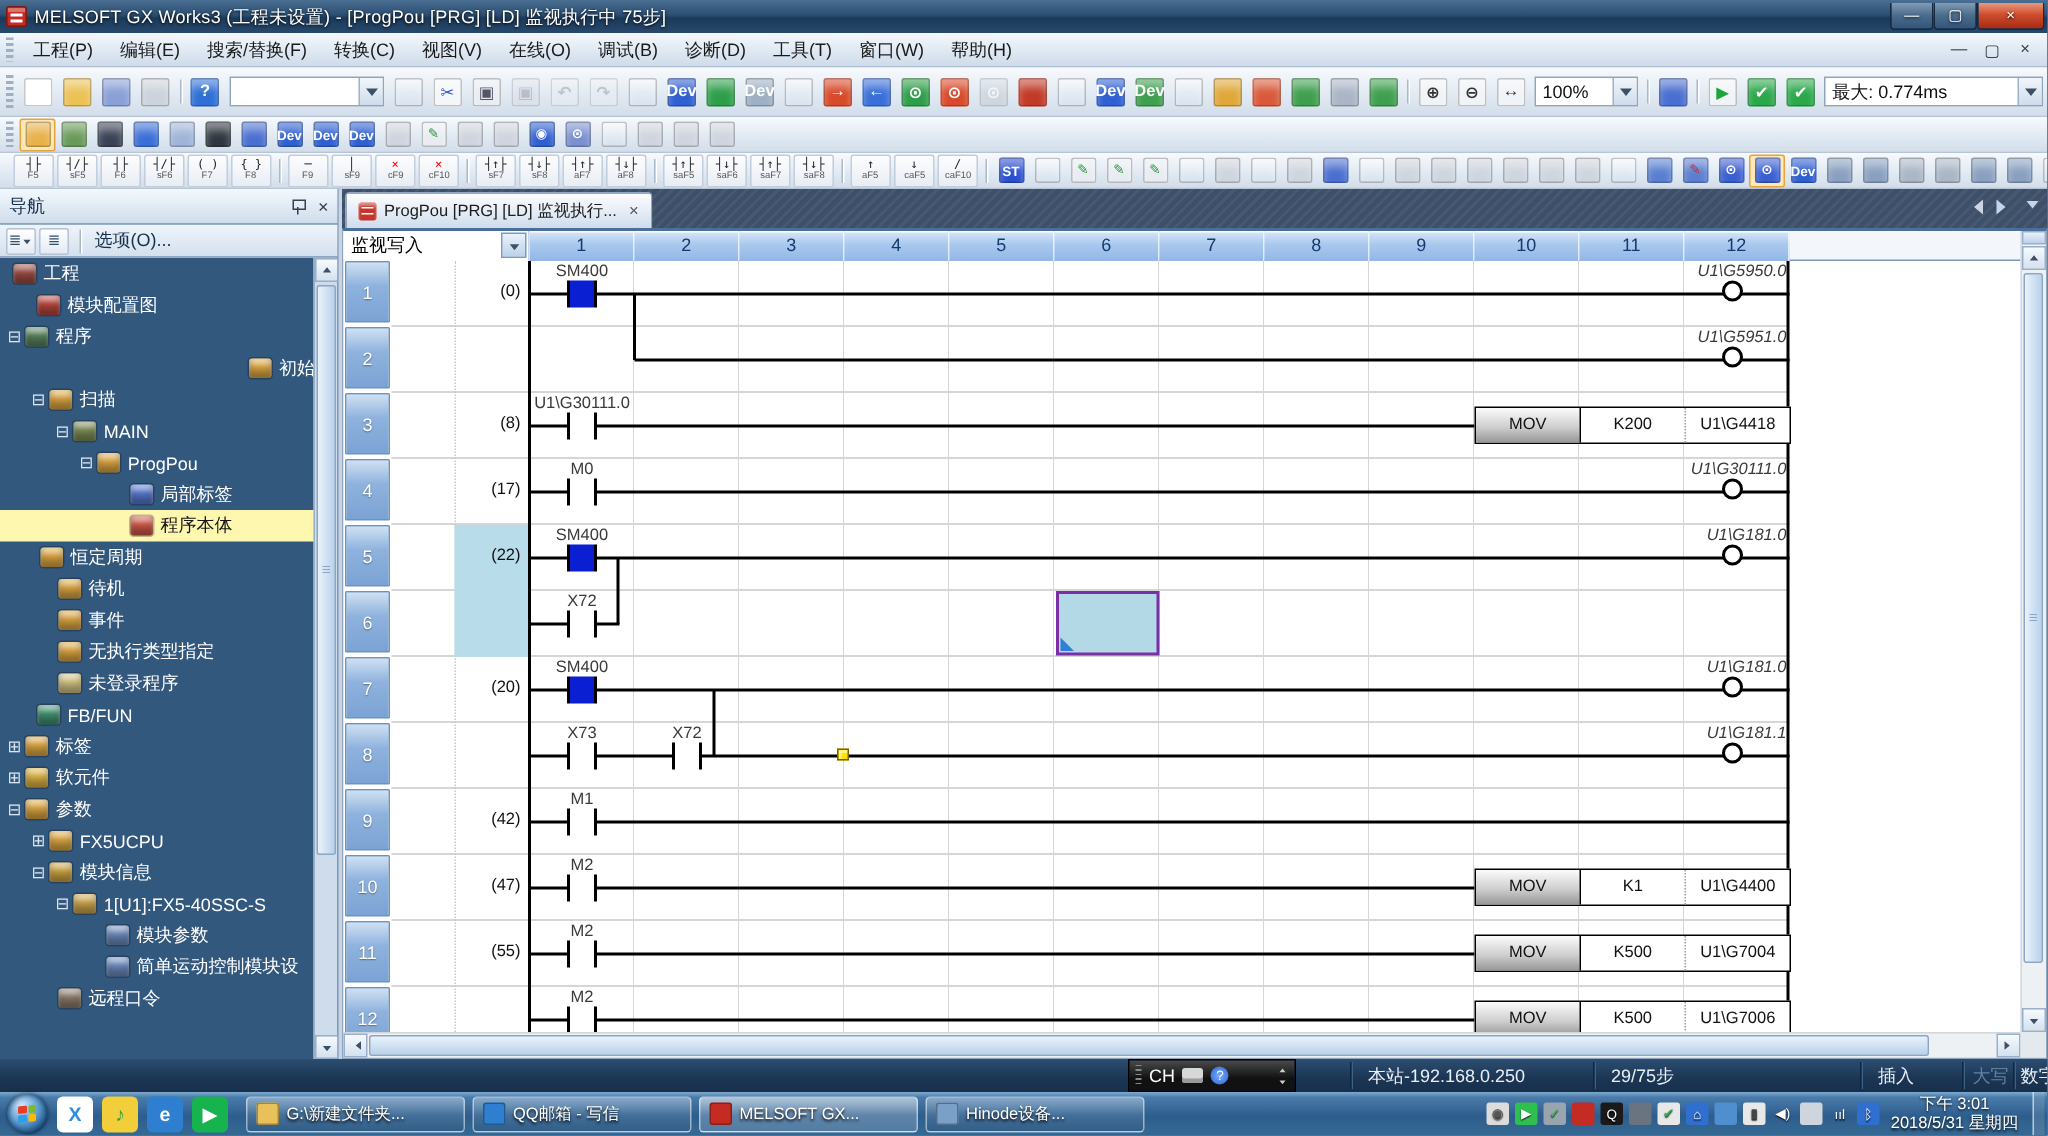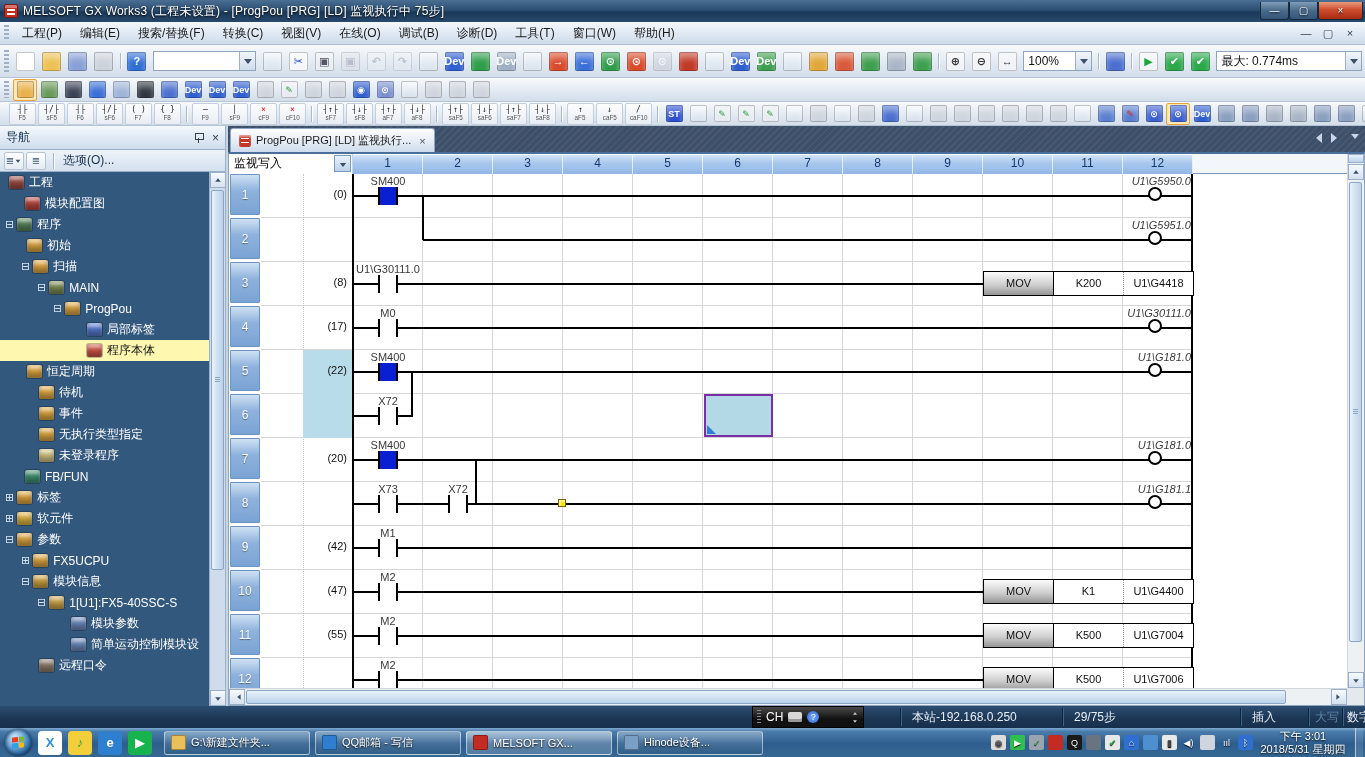--- a/index.html
+++ b/index.html
@@ -693,21 +693,21 @@
           <div class="trow" style="padding-left: 22px; font-family: Liberation Mono, monospace;">
           <span class="texp"></span>
           <span class="tico" style="background: rgb(181, 68, 60);"></span>
           <span class="tlab">模块配置图</span>
         </div>
           <div class="trow" style="padding-left: 5px;">
           <span class="texp">⊟</span>
           <span class="tico" style="background: rgb(86, 129, 90);"></span>
           <span class="tlab">程序</span>
         </div>
-          <div class="trow" style="padding-left: 24px;">
+          <div class="trow" style="padding-left: 36px; justify-content: flex-end;">
           <span class="texp"></span>
           <span class="tico" style="background: rgb(217, 164, 65);"></span>
           <span class="tlab">初始</span>
         </div>
           <div class="trow" style="padding-left: 21px;">
           <span class="texp">⊟</span>
           <span class="tico" style="background: rgb(217, 164, 65);"></span>
           <span class="tlab">扫描</span>
         </div>
           <div class="trow" style="padding-left: 37px;">

